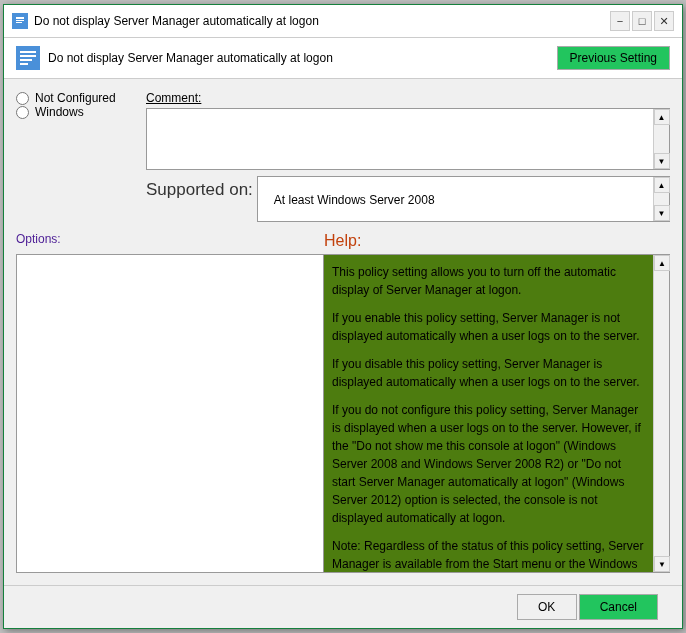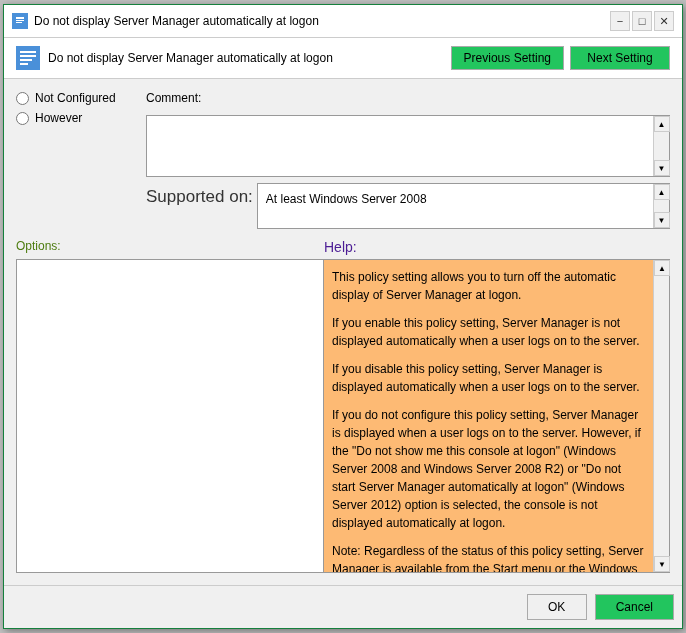--- a/index.html
+++ b/index.html
@@ -128,21 +128,20 @@
       display: flex;
       flex-direction: column;
       flex: 1;
       overflow: hidden;
     }
 
     
     .radio-group {
       display: flex;
       flex-direction: column;
-      gap: 6px;
       margin-bottom: 8px;
     }
 
     .radio-item {
       display: flex;
       align-items: center;
       gap: 6px;
       cursor: pointer;
     }
 
@@ -229,42 +228,42 @@
     }
 
     .options-help-labels {
       display: flex;
       margin-bottom: 4px;
     }
 
     .options-label {
       width: 308px;
       font-size: 12px;
-      color: #4d7c0f;
+      color: #4c1d95;
     }
 
     .help-label {
       flex: 1;
-      font-size: 14px;
-      color: #4c1d95;
+      font-size: 16px;
+      color: #c2410c;
     }
 
     .options-panel {
       width: 308px;
       flex-shrink: 0;
       border: 1px solid #999;
       background: white;
       min-height: 300px;
     }
 
     .help-panel {
       flex: 1;
       border: 1px solid #999;
       border-left: none;
-      background: #fdba74;
+      background: #4d7c0f;
       display: flex;
     }
 
     .help-text-area {
       flex: 1;
       padding: 8px;
       overflow: hidden;
       font-size: 12px;
       line-height: 1.5;
       color: #000;
@@ -278,24 +277,24 @@
       width: 16px;
       border-left: 1px solid #ccc;
       background: #f0f0f0;
       display: flex;
       flex-direction: column;
     }
 
     
     .bottom-bar {
       border-top: 1px solid #ccc;
-      padding: 8px 8px;
+      padding: 8px 24px;
       display: flex;
       justify-content: flex-end;
-      gap: 8px;
+      gap: 2px;
       background: #f0f0f0;
     }
 
     .action-btn {
       padding: 5px 20px;
       background: #22c55e;
       border: 1px solid #aaa;
       cursor: pointer;
       font-size: 12px;
       min-width: 60px;
@@ -351,59 +350,58 @@
           <rect x="3" y="4" width="16" height="2" fill="white"></rect>
           <rect x="3" y="8" width="16" height="2" fill="white"></rect>
           <rect x="3" y="12" width="12" height="2" fill="white"></rect>
           <rect x="3" y="16" width="8" height="2" fill="white"></rect>
         </svg>
       </div>
       <span class="header-title">Do not display Server Manager automatically at logon</span>
     </div>
     <div class="header-buttons">
       <button class="header-btn">Previous Setting</button>
-      <button class="header-btn">Next Setting</button>
     </div>
   </div>
 
   <div class="content">
 
     <div class="top-section">
 
       <div class="left-column">
         <div class="radio-group">
           <label class="radio-item">
             <input type="radio" name="config" style="">
             <span>Not Configured</span>
           </label>
           <label class="radio-item">
             <input type="radio" name="config" style="">
-            <span>However</span>
+            <span>Windows</span>
           </label>
         </div>
       </div>
 
       <div class="right-column">
         <div style="margin-bottom: 6px;">
-          <span style="display:block; margin-bottom: 10px;">Comment:</span>
+          <span style="display:block; margin-bottom: 3px; text-decoration: underline;">Comment:</span>
           <div class="field-box comment-box">
             <textarea class="box-input" style=""></textarea>
             <div class="scrollbar-side">
               <div class="scroll-arrow">▲</div>
               <div class="scroll-track"></div>
               <div class="scroll-arrow">▼</div>
             </div>
           </div>
         </div>
 
         <div class="supported-row">
           <span class="supported-label-text">Supported on:</span>
           <div style="flex:1;">
             <div class="field-box supported-box">
-              <div class="box-input" style="padding: 8px; overflow: hidden;">At least Windows Server 2008</div>
+              <div class="box-input" style="padding: 16px; overflow: hidden;">At least Windows Server 2008</div>
               <div class="scrollbar-side">
                 <div class="scroll-arrow">▲</div>
                 <div class="scroll-track"></div>
                 <div class="scroll-arrow">▼</div>
               </div>
             </div>
           </div>
         </div>
       </div>
     </div>

